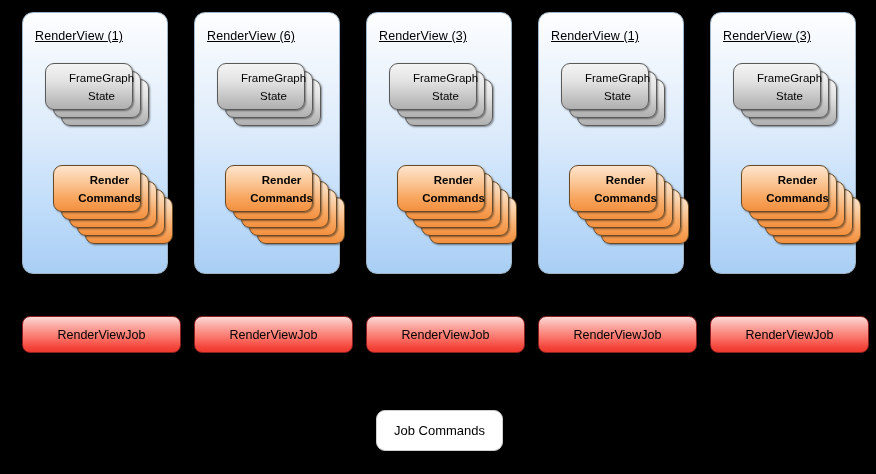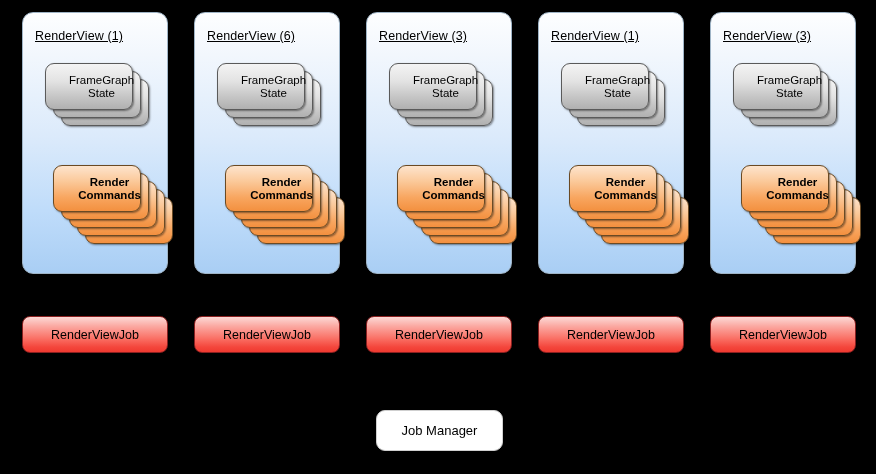--- a/index.html
+++ b/index.html
@@ -50,36 +50,36 @@
     background:linear-gradient(180deg,#fde4cd 0%, #fbc99a 34%, #f8a660 70%, #f3903f 100%);
     border-color:#6a4a24;
     font-weight:bold;
   }
   .card-label {
     position:absolute;
     top:0; left:0; right:0; bottom:0;
     display:flex; flex-direction:column;
     align-items:center; justify-content:center;
     font-size:11.5px;
-    line-height:13px;
+    line-height:18px;
     color:#000;
     text-align:center;
     white-space:pre-line;
     padding-left:25px;
   }
 
   
   .stack-fg { left:22px; top:50px; }
   .stack-rc { left:30px; top:152px; }
 
   
   .job {
     position:absolute;
     top:316px;
-    width:146px;
+    width:159px;
     height:37px;
     border-radius:8px;
     border:1px solid #8a2020;
     background:linear-gradient(180deg,#fcd9d6 0%, #fba9a2 26%, #fa6f64 62%, #f4463c 86%, #ef3a30 100%);
     box-shadow:1px 2px 3px rgba(0,0,0,0.55);
     display:flex; align-items:center; justify-content:center;
     font-size:12.5px;
     color:#000;
     white-space:nowrap;
   }
@@ -221,15 +221,15 @@
         <span>RenderViewJob</span>
       </div>
       <div class="job" style="left: 538px;">
         <span>RenderViewJob</span>
       </div>
       <div class="job" style="left: 710px;">
         <span>RenderViewJob</span>
       </div>
     </div>
   <div class="jobmanager">
-    <span>Job Manager</span>
+    <span>Job Commands</span>
   </div>
 </div>
 
 </body></html>

